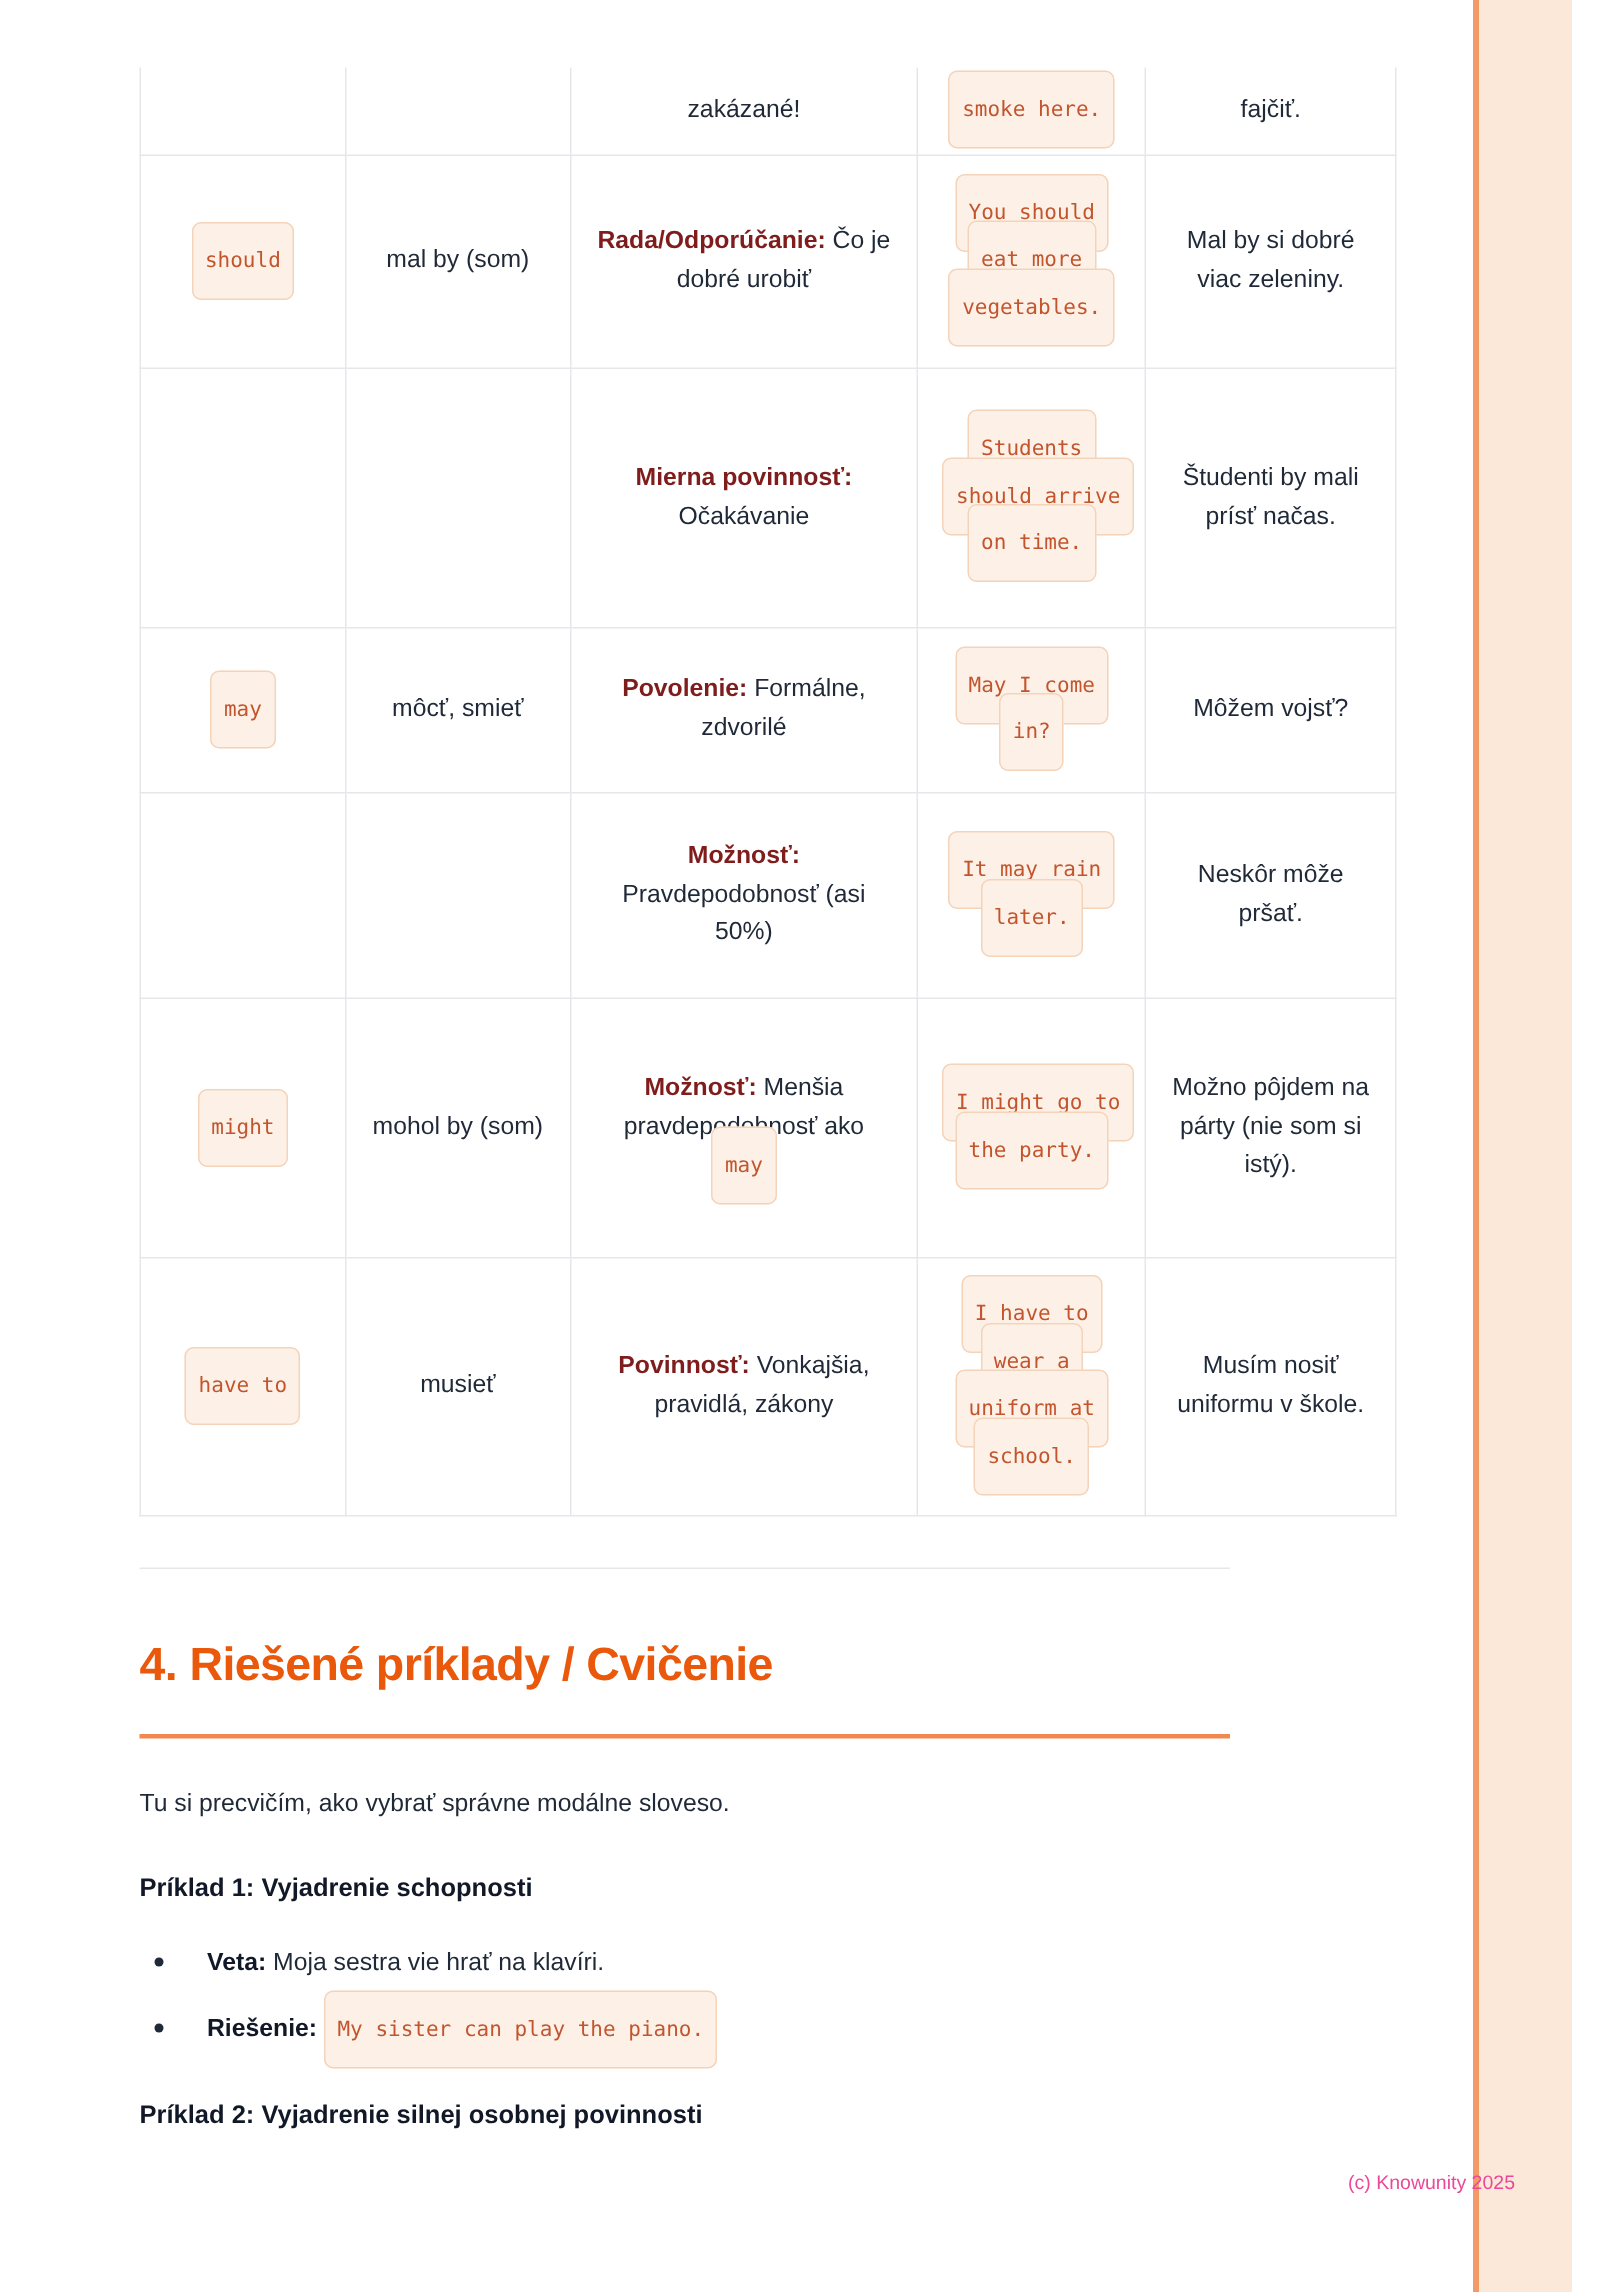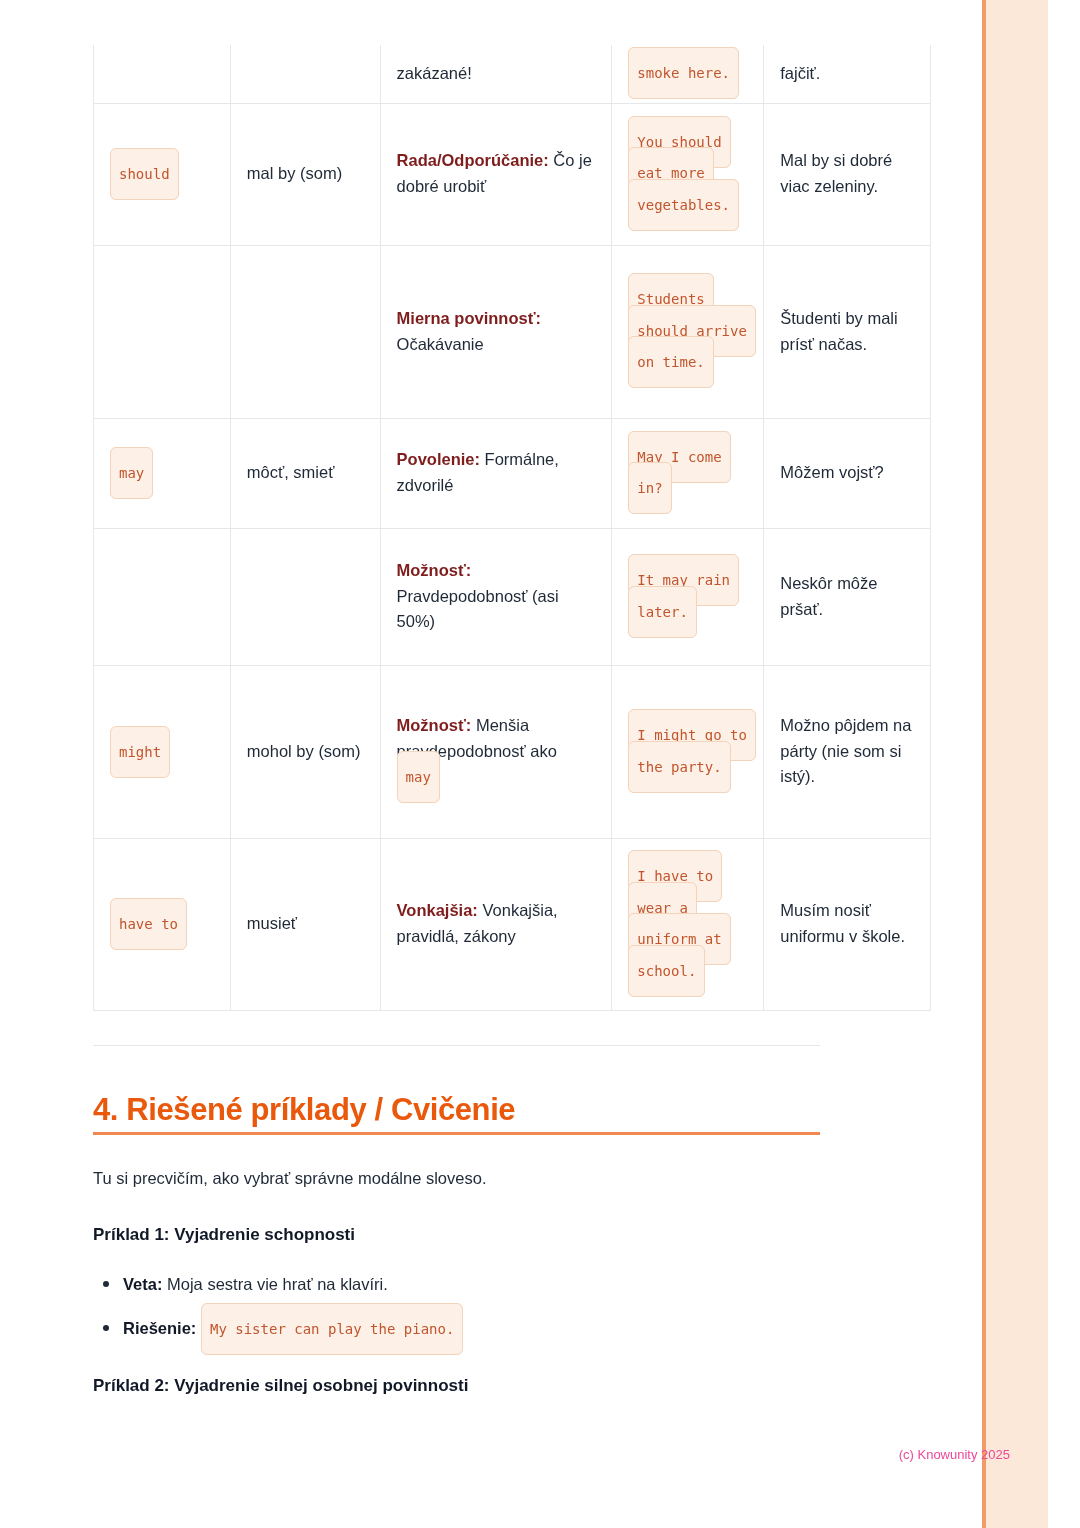--- a/index.html
+++ b/index.html
@@ -40,20 +40,21 @@
     width: 838px;
     margin-top: 45px;
     background: #ffffff;
   }
   table.modal-table td {
     border: 1px solid #e5e7eb;
     padding: 12px 16px;
     vertical-align: middle;
     font-size: 16.5px;
     line-height: 1.55;
+    text-align: center;
   }
   table.modal-table tr:nth-child(1) td { height: 58px;  border-top: none; }
   table.modal-table tr:nth-child(2) td { height: 142px; }
   table.modal-table tr:nth-child(3) td { height: 173px; }
   table.modal-table tr:nth-child(4) td { height: 110px; }
   table.modal-table tr:nth-child(5) td { height: 137px; }
   table.modal-table tr:nth-child(6) td { height: 173px; }
   table.modal-table tr:nth-child(7) td { height: 172px; }
   td.c-modal { padding-left: 22px; }
   td.c-usage strong { font-weight: 700; color: #7f1d1d; }
@@ -79,21 +80,21 @@
     width: 727px;
     margin: 34px 0 0 0;
   }
   .section-title {
     margin: 46px 0 0 0;
     width: 727px;
     font-size: 31px;
     font-weight: 700;
     letter-spacing: -0.4px;
     color: #ea580c;
-    padding-bottom: 4px;
+    padding-bottom: 28px;
     border-bottom: 3px solid #f0884f;
   }
   p.intro {
     margin: 30px 0 0 0;
     font-size: 16.5px;
     line-height: 1.6;
   }
   .example-title {
     margin: 34px 0 0 0;
     font-size: 17px;
@@ -101,21 +102,21 @@
     color: #111827;
   }
   ul.bullets {
     list-style: none;
     margin: 26px 0 0 0;
     padding: 0;
   }
   ul.bullets li {
     display: flex;
     align-items: flex-start;
-    gap: 14px;
+    gap: 29px;
     margin: 0 0 18px 10px;
     font-size: 16.5px;
     line-height: 1.6;
   }
   .bullet-dot {
     flex: none;
     width: 6px;
     height: 6px;
     border-radius: 50%;
     background: #1f2937;
@@ -193,21 +194,21 @@
         <td class="c-modal"><code class="badge">might</code></td>
         <td class="c-meaning"><span>mohol by (som)</span></td>
         <td class="c-usage"><strong>Možnosť:</strong> <span>Menšia pravdepodobnosť ako</span> <code class="badge">may</code></td>
         <td class="c-example"><code class="badge">I might go to the party.</code></td>
         <td class="c-translation"><span>Možno pôjdem na párty (nie som si istý).</span></td>
       </tr>
 
       <tr>
         <td class="c-modal"><code class="badge">have to</code></td>
         <td class="c-meaning"><span>musieť</span></td>
-        <td class="c-usage"><strong>Vonkajšia:</strong> <span>Vonkajšia, pravidlá, zákony</span></td>
+        <td class="c-usage"><strong>Povinnosť:</strong> <span>Vonkajšia, pravidlá, zákony</span></td>
         <td class="c-example"><code class="badge">I have to wear a uniform at school.</code></td>
         <td class="c-translation"><span>Musím nosiť uniformu v škole.</span></td>
       </tr>
 
     </tbody>
   </table>
 
   <hr class="divider">
 
   <h2 class="section-title">4. Riešené príklady / Cvičenie</h2>

